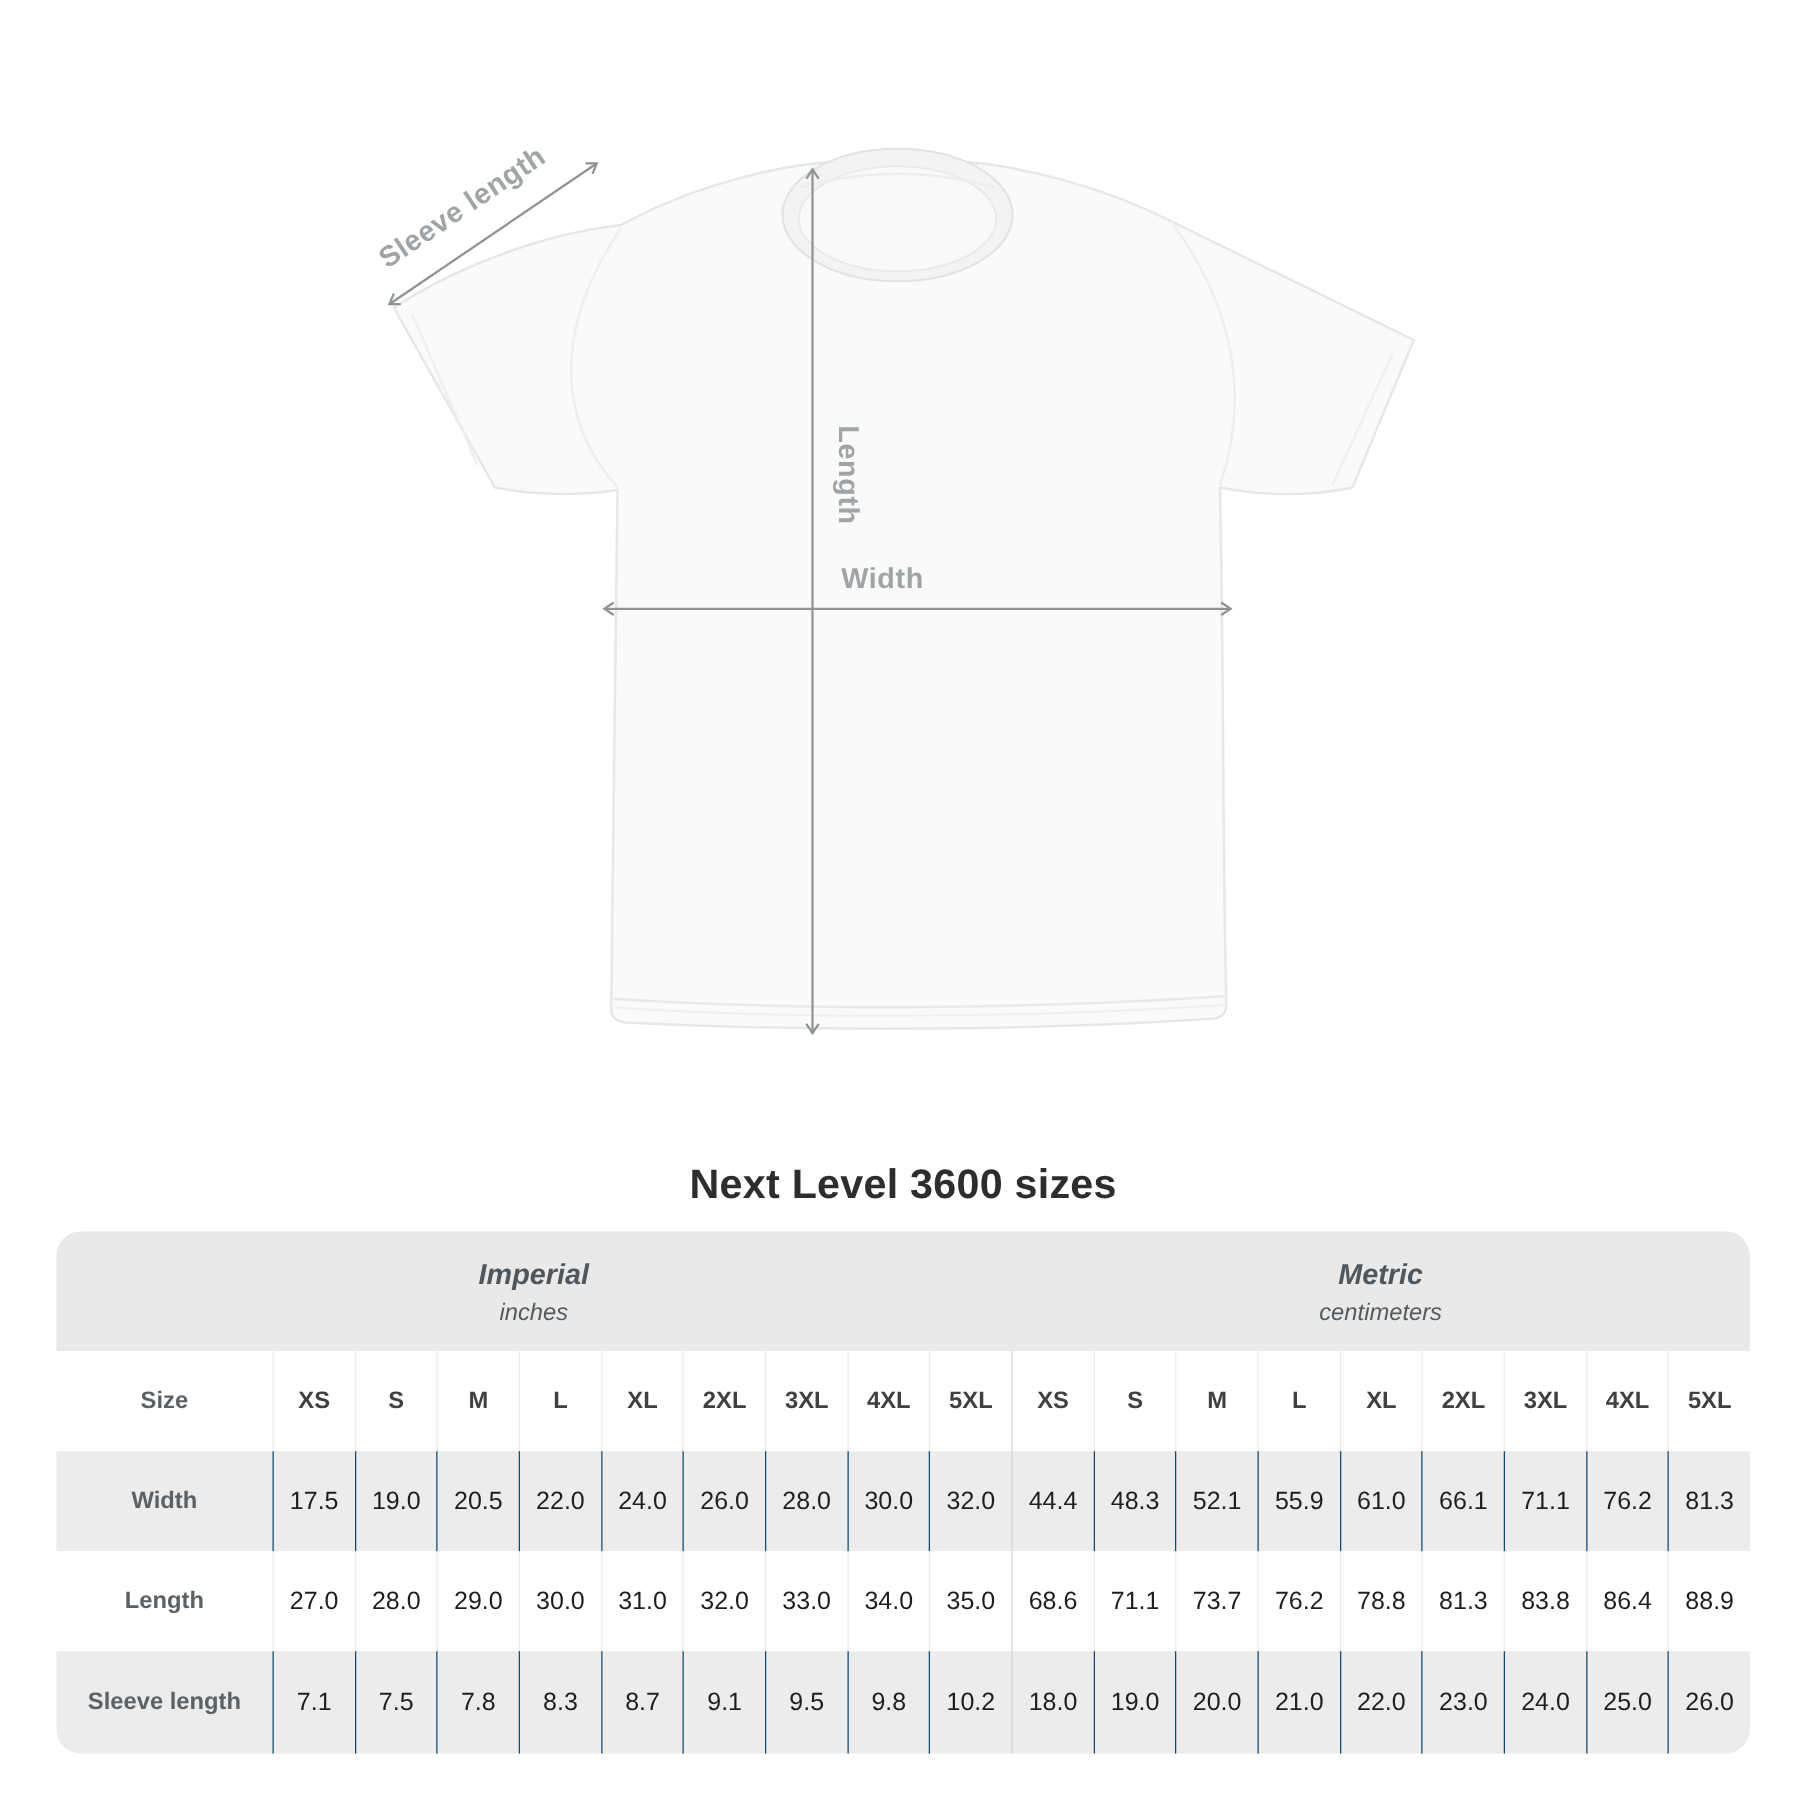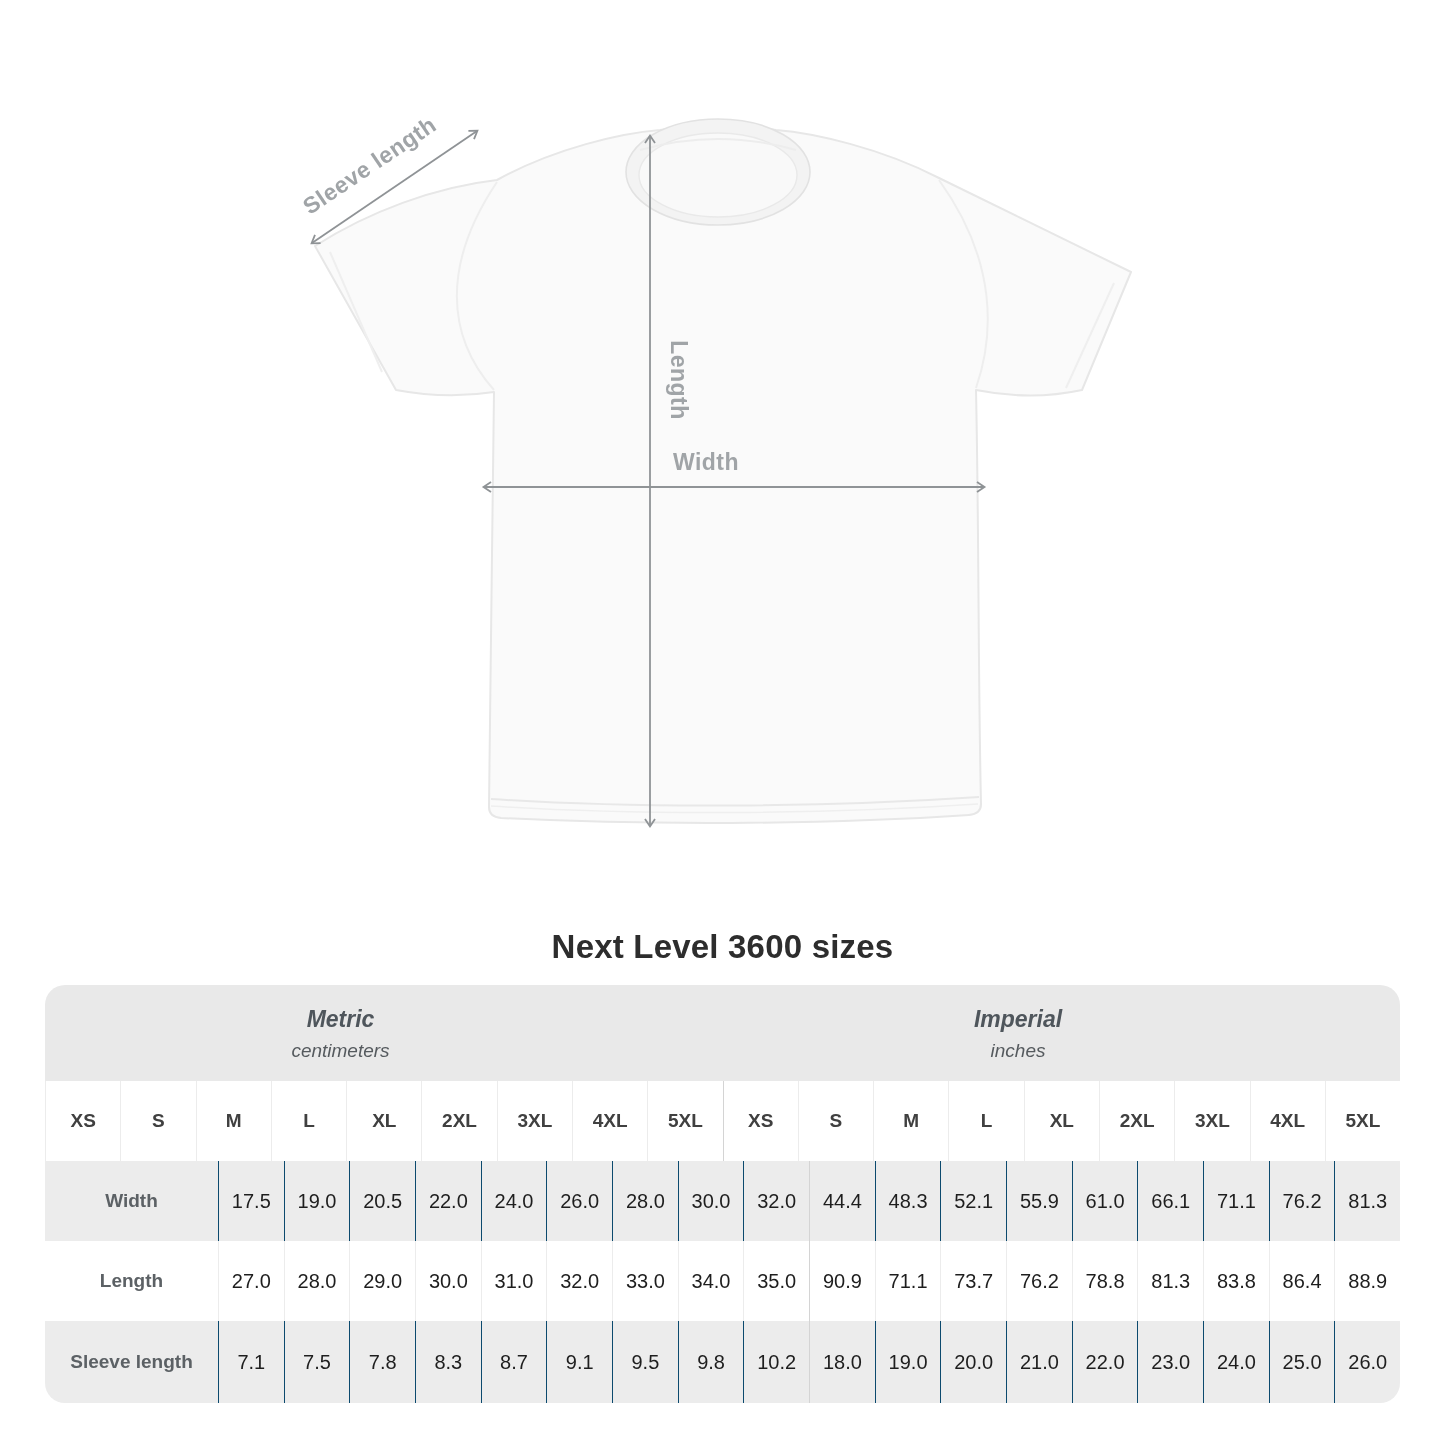--- a/index.html
+++ b/index.html
@@ -107,31 +107,32 @@
     <text class="diag-label" text-anchor="middle" transform="translate(374,172) rotate(-34)">Sleeve length</text>
     <text class="diag-label" text-anchor="middle" transform="translate(671,380) rotate(90)">Length</text>
     <text class="diag-label" text-anchor="middle" transform="translate(706,470)">Width</text>
   </svg>
 
   <div class="page-title">Next Level 3600 sizes</div>
 
   <div class="size-table">
 
     <div class="band">
+      <div class="band-half band-imperial">
+        <div class="band-label">Imperial</div>
+        <div class="band-sub">inches</div>
+      </div>
       <div class="band-half band-metric">
         <div class="band-label">Metric</div>
         <div class="band-sub">centimeters</div>
       </div>
-      <div class="band-half band-imperial">
-        <div class="band-label">Imperial</div>
-        <div class="band-sub">inches</div>
-      </div>
     </div>
 
     <div class="row row-size row-white">
+      <div class="cell label-cell row-label">Size</div>
     <div class="cell size-cell">XS</div>
         <div class="cell size-cell">S</div>
         <div class="cell size-cell">M</div>
         <div class="cell size-cell">L</div>
         <div class="cell size-cell">XL</div>
         <div class="cell size-cell">2XL</div>
         <div class="cell size-cell">3XL</div>
         <div class="cell size-cell">4XL</div>
         <div class="cell size-cell">5XL</div>
         <div class="cell size-cell metric-start">XS</div>
@@ -171,21 +172,21 @@
       <div class="cell label-cell row-label">Length</div>
     <div class="cell value-cell">27.0</div>
         <div class="cell value-cell">28.0</div>
         <div class="cell value-cell">29.0</div>
         <div class="cell value-cell">30.0</div>
         <div class="cell value-cell">31.0</div>
         <div class="cell value-cell">32.0</div>
         <div class="cell value-cell">33.0</div>
         <div class="cell value-cell">34.0</div>
         <div class="cell value-cell">35.0</div>
-        <div class="cell value-cell metric-start">90.9</div>
+        <div class="cell value-cell metric-start">68.6</div>
         <div class="cell value-cell">71.1</div>
         <div class="cell value-cell">73.7</div>
         <div class="cell value-cell">76.2</div>
         <div class="cell value-cell">78.8</div>
         <div class="cell value-cell">81.3</div>
         <div class="cell value-cell">83.8</div>
         <div class="cell value-cell">86.4</div>
         <div class="cell value-cell">88.9</div>
       </div>
 

